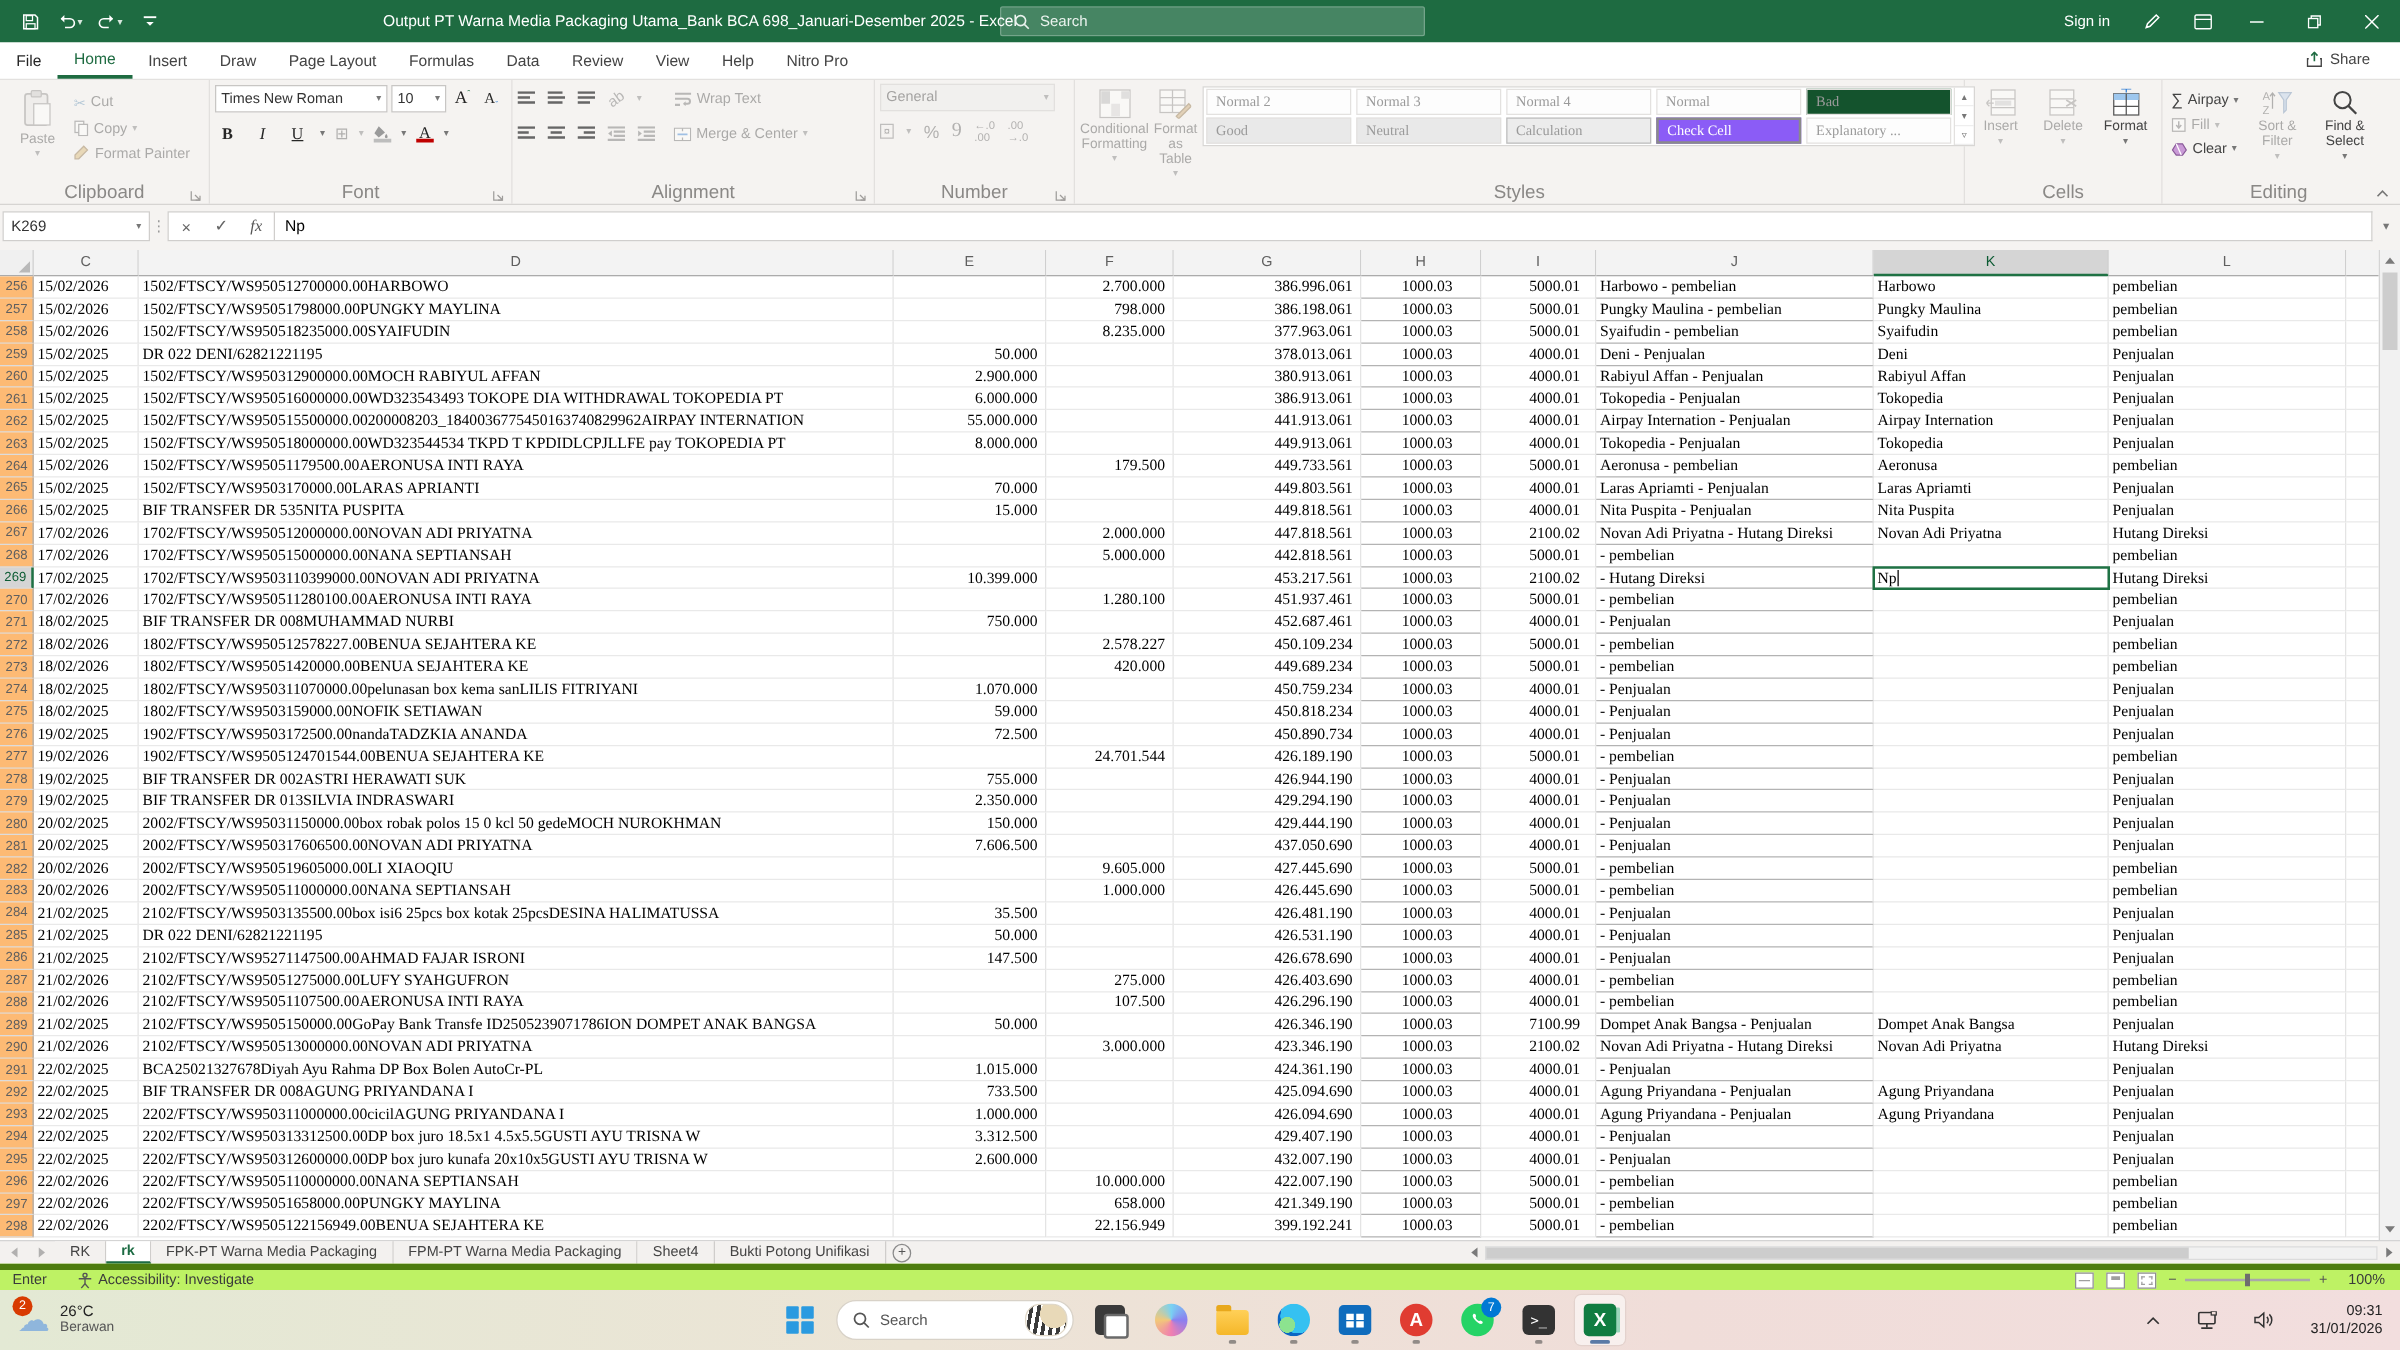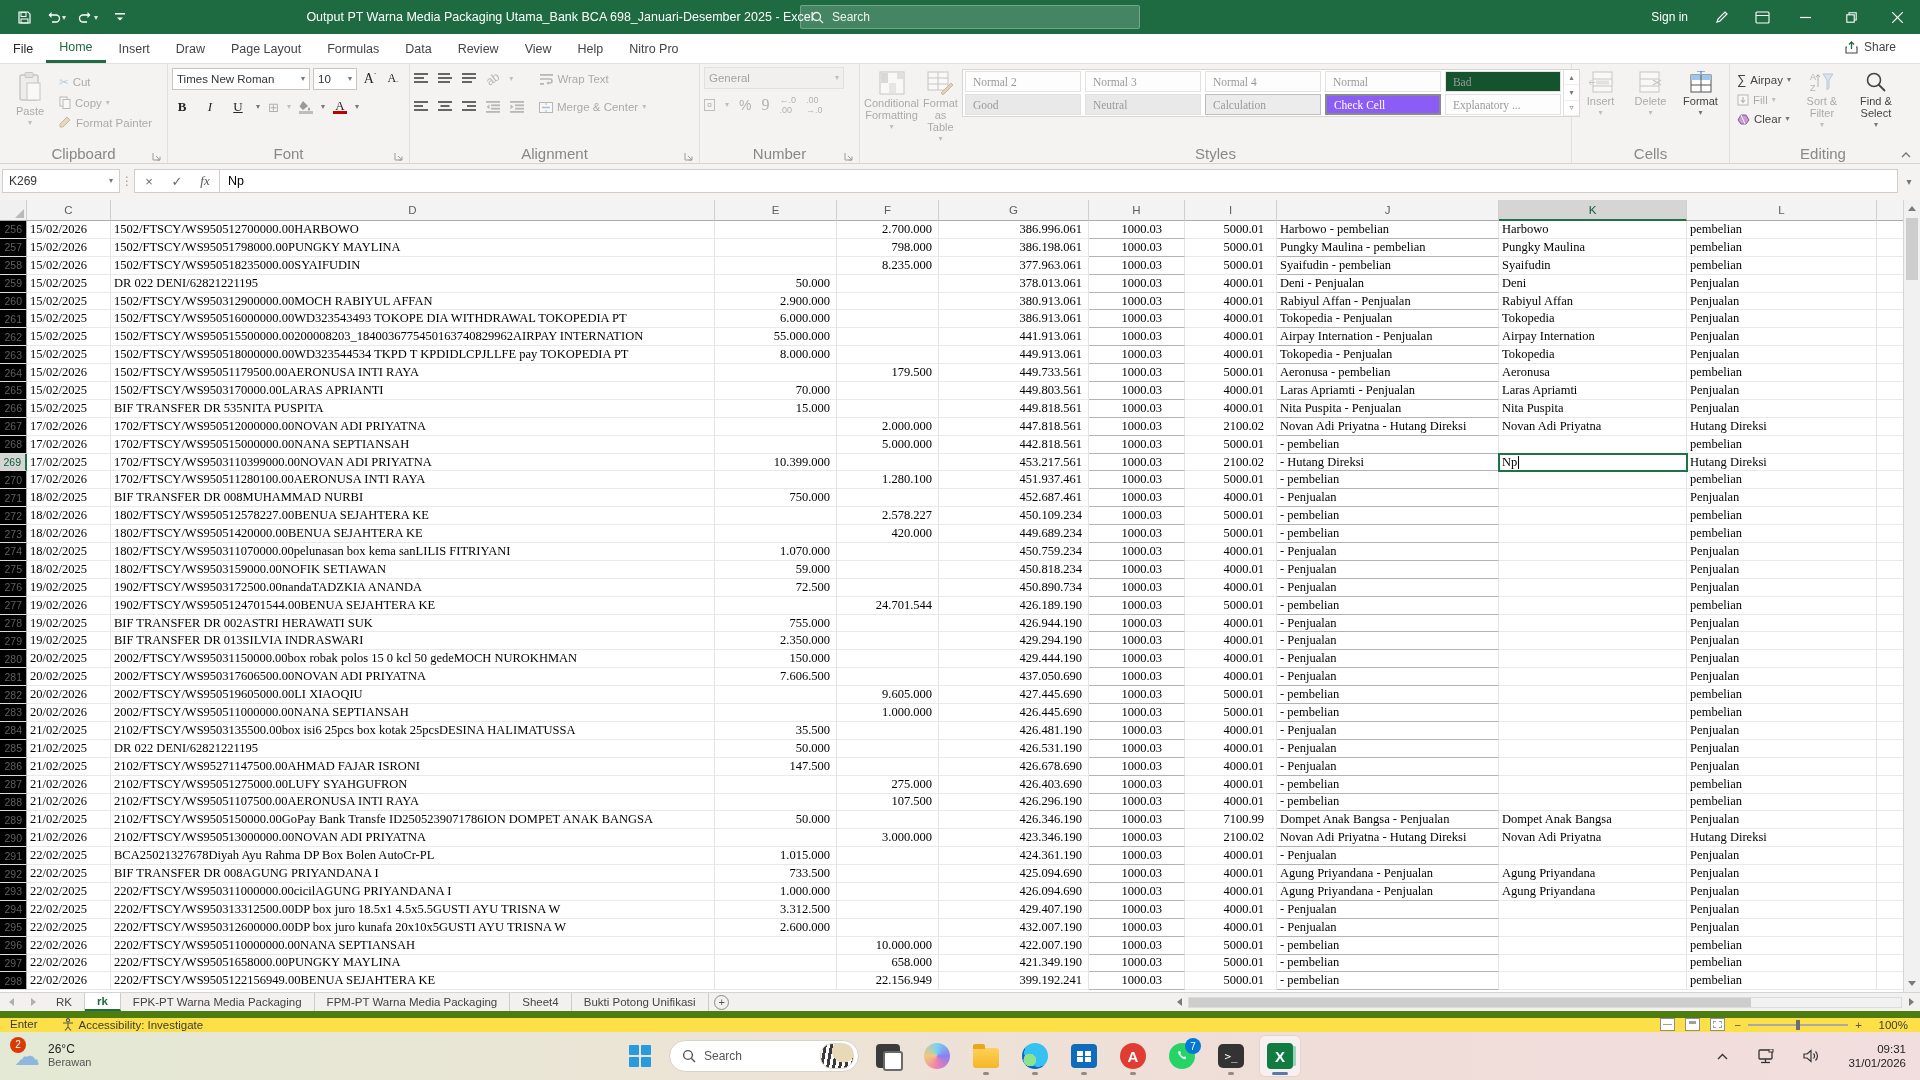--- a/index.html
+++ b/index.html
@@ -63,21 +63,21 @@
 
   
   .gridwrap{flex:1;position:relative;background:#fff;overflow:hidden}
   .colhdr{height:21px;display:flex;background:#f3f3f3;flex:none}
   .ch{height:21px;border-right:1px solid #cfcfcf;border-bottom:1px solid #ababab;display:flex;align-items:center;justify-content:center;font-size:11.5px;color:#5f5f5f;background:#f3f3f3;flex:none}
   .ch.corner{background:#f0f0f0;position:relative}
   .ch.corner::after{content:"";position:absolute;right:2px;bottom:2px;border-style:solid;border-width:0 0 9px 9px;border-color:transparent transparent #b9b9b9 transparent}
   .ch.sel{background:#d5d5d5;color:#0d5c34;border-bottom:2px solid #1f7244}
   .gbody{position:absolute;top:21px;left:0;right:17px;bottom:0;overflow:hidden}
   .grow{display:flex;height:17.9px}
-  .rn{width:27px;flex:none;background:#000000;border-right:1px solid #ababab;border-bottom:1px solid #dcdcdc;font-size:10.5px;color:#5f5f5f;display:flex;align-items:center;justify-content:flex-end;padding-right:4px}
+  .rn{width:27px;flex:none;background:#fdba74;border-right:1px solid #ababab;border-bottom:1px solid #dcdcdc;font-size:10.5px;color:#5f5f5f;display:flex;align-items:center;justify-content:flex-end;padding-right:4px}
   .rn.sel{background:#d5d5d5;color:#0d5c34;border-right:2px solid #1f7244}
   .cell{flex:none;border-right:1px solid #e4e4e4;border-bottom:1px solid #e9e9e9;font-family:"Liberation Serif","DejaVu Serif",serif;font-size:12.5px;color:#000;white-space:nowrap;overflow:hidden;display:flex;align-items:center;padding:0 3px;line-height:17px}
   .w-c{width:84px}.w-d{width:604px}.w-e{width:122px}.w-f{width:102px}.w-g{width:150px}
   .w-h{width:96px}.w-i{width:92px}.w-j{width:222px}.w-k{width:188px}.w-l{width:190px}
   .w-x{flex:1;border-right:none}
   .ar{justify-content:flex-end}
   .pad-h{padding-right:22px}
   .pad-i{padding-right:12px}
   .pad-num{padding-right:6px}
   .u{border-bottom:1px solid #b3b3b3}
@@ -98,21 +98,21 @@
   .stab{padding:0 12px;display:flex;align-items:center;border-right:1px solid #cfcdcb;background:#f3f1ef;white-space:nowrap}
   .stab.active{background:#fff;color:#1c6b43;font-weight:700;border-bottom:2px solid #1c6b43}
   .addsheet{width:26px;display:flex;align-items:center;justify-content:center}
   .addsheet span{width:15px;height:15px;border:1px solid #8a8a8a;border-radius:50%;display:flex;align-items:center;justify-content:center;font-size:11px;color:#555;line-height:1}
   .hscroll{margin-left:auto;display:flex;align-items:center;width:750px}
   .hs-btn{width:18px;height:100%;display:flex;align-items:center;justify-content:center}
   .hs-track{flex:1;height:11px;background:#f1f1f1;border:1px solid #dcdcdc;position:relative}
   .hs-thumb{position:absolute;left:0;top:0;bottom:0;width:79%;background:#cdcdcd}
 
   
-  .statusbar{height:21px;background:#fde047;border-top:7px solid #4d7c0f;display:flex;align-items:flex-start;font-size:11.5px;color:#3b3b3b;flex:none}
+  .statusbar{height:21px;background:#bef264;border-top:5px solid #4d7c0f;display:flex;align-items:center;font-size:11.5px;color:#3b3b3b;flex:none}
   .sb-mode{padding:0 14px 0 10px}
   .sb-acc{display:flex;align-items:center;gap:5px;padding:0 10px}
   .sb-right{margin-left:auto;display:flex;align-items:center;gap:10px;padding-right:12px}
   .view-ic{width:15px;height:13px;border:1px solid #8f8f8f;position:relative;background:#fff}
   .view-ic.v1::before{content:"";position:absolute;inset:2px;background:linear-gradient(#9f9f9f,#9f9f9f) 0 3px/100% 1px no-repeat,linear-gradient(#9f9f9f,#9f9f9f) 0 7px/100% 1px no-repeat}
   .view-ic.v2::before{content:"";position:absolute;left:3px;right:3px;top:2px;height:3px;background:#9f9f9f}
   .view-ic.v3::before{content:"";position:absolute;inset:2px;border:1px dashed #9f9f9f}
   .zoomer{display:flex;align-items:center;gap:7px;color:#555}
   .z-track{width:100px;height:2px;background:#a9a9a9;position:relative}
   .z-knob{position:absolute;left:48px;top:-4px;width:4px;height:10px;background:#6e6e6e}

